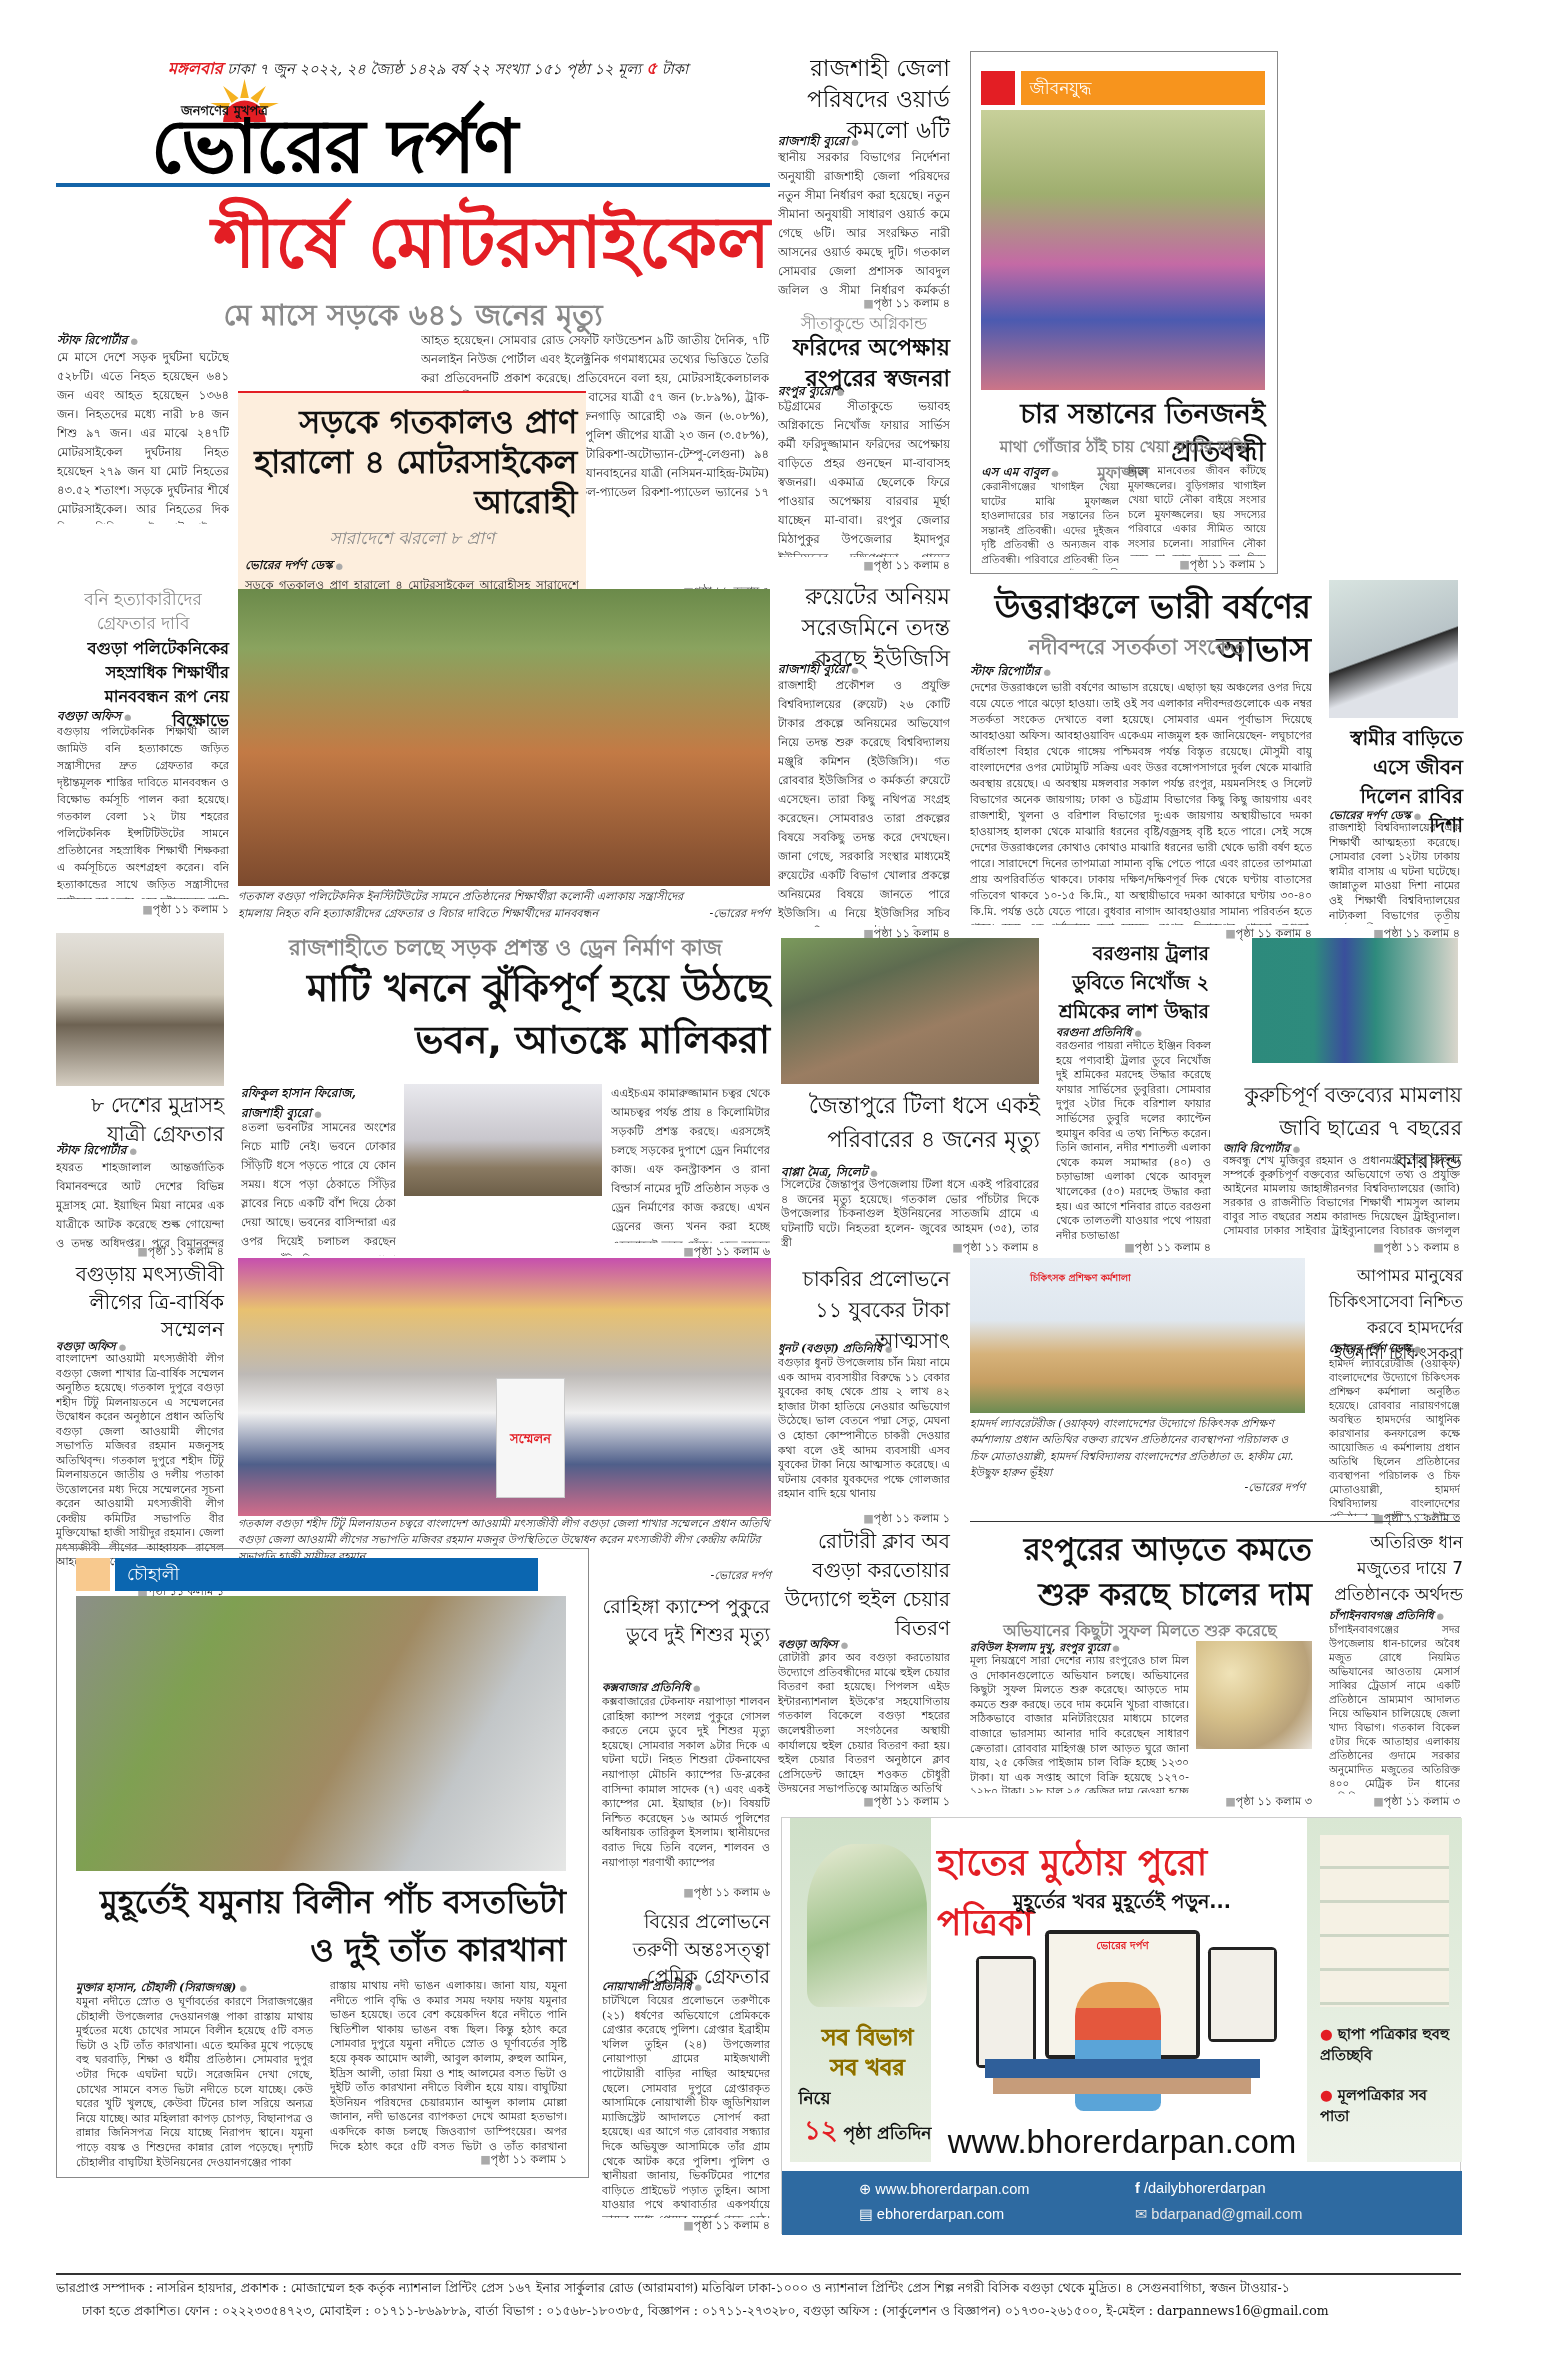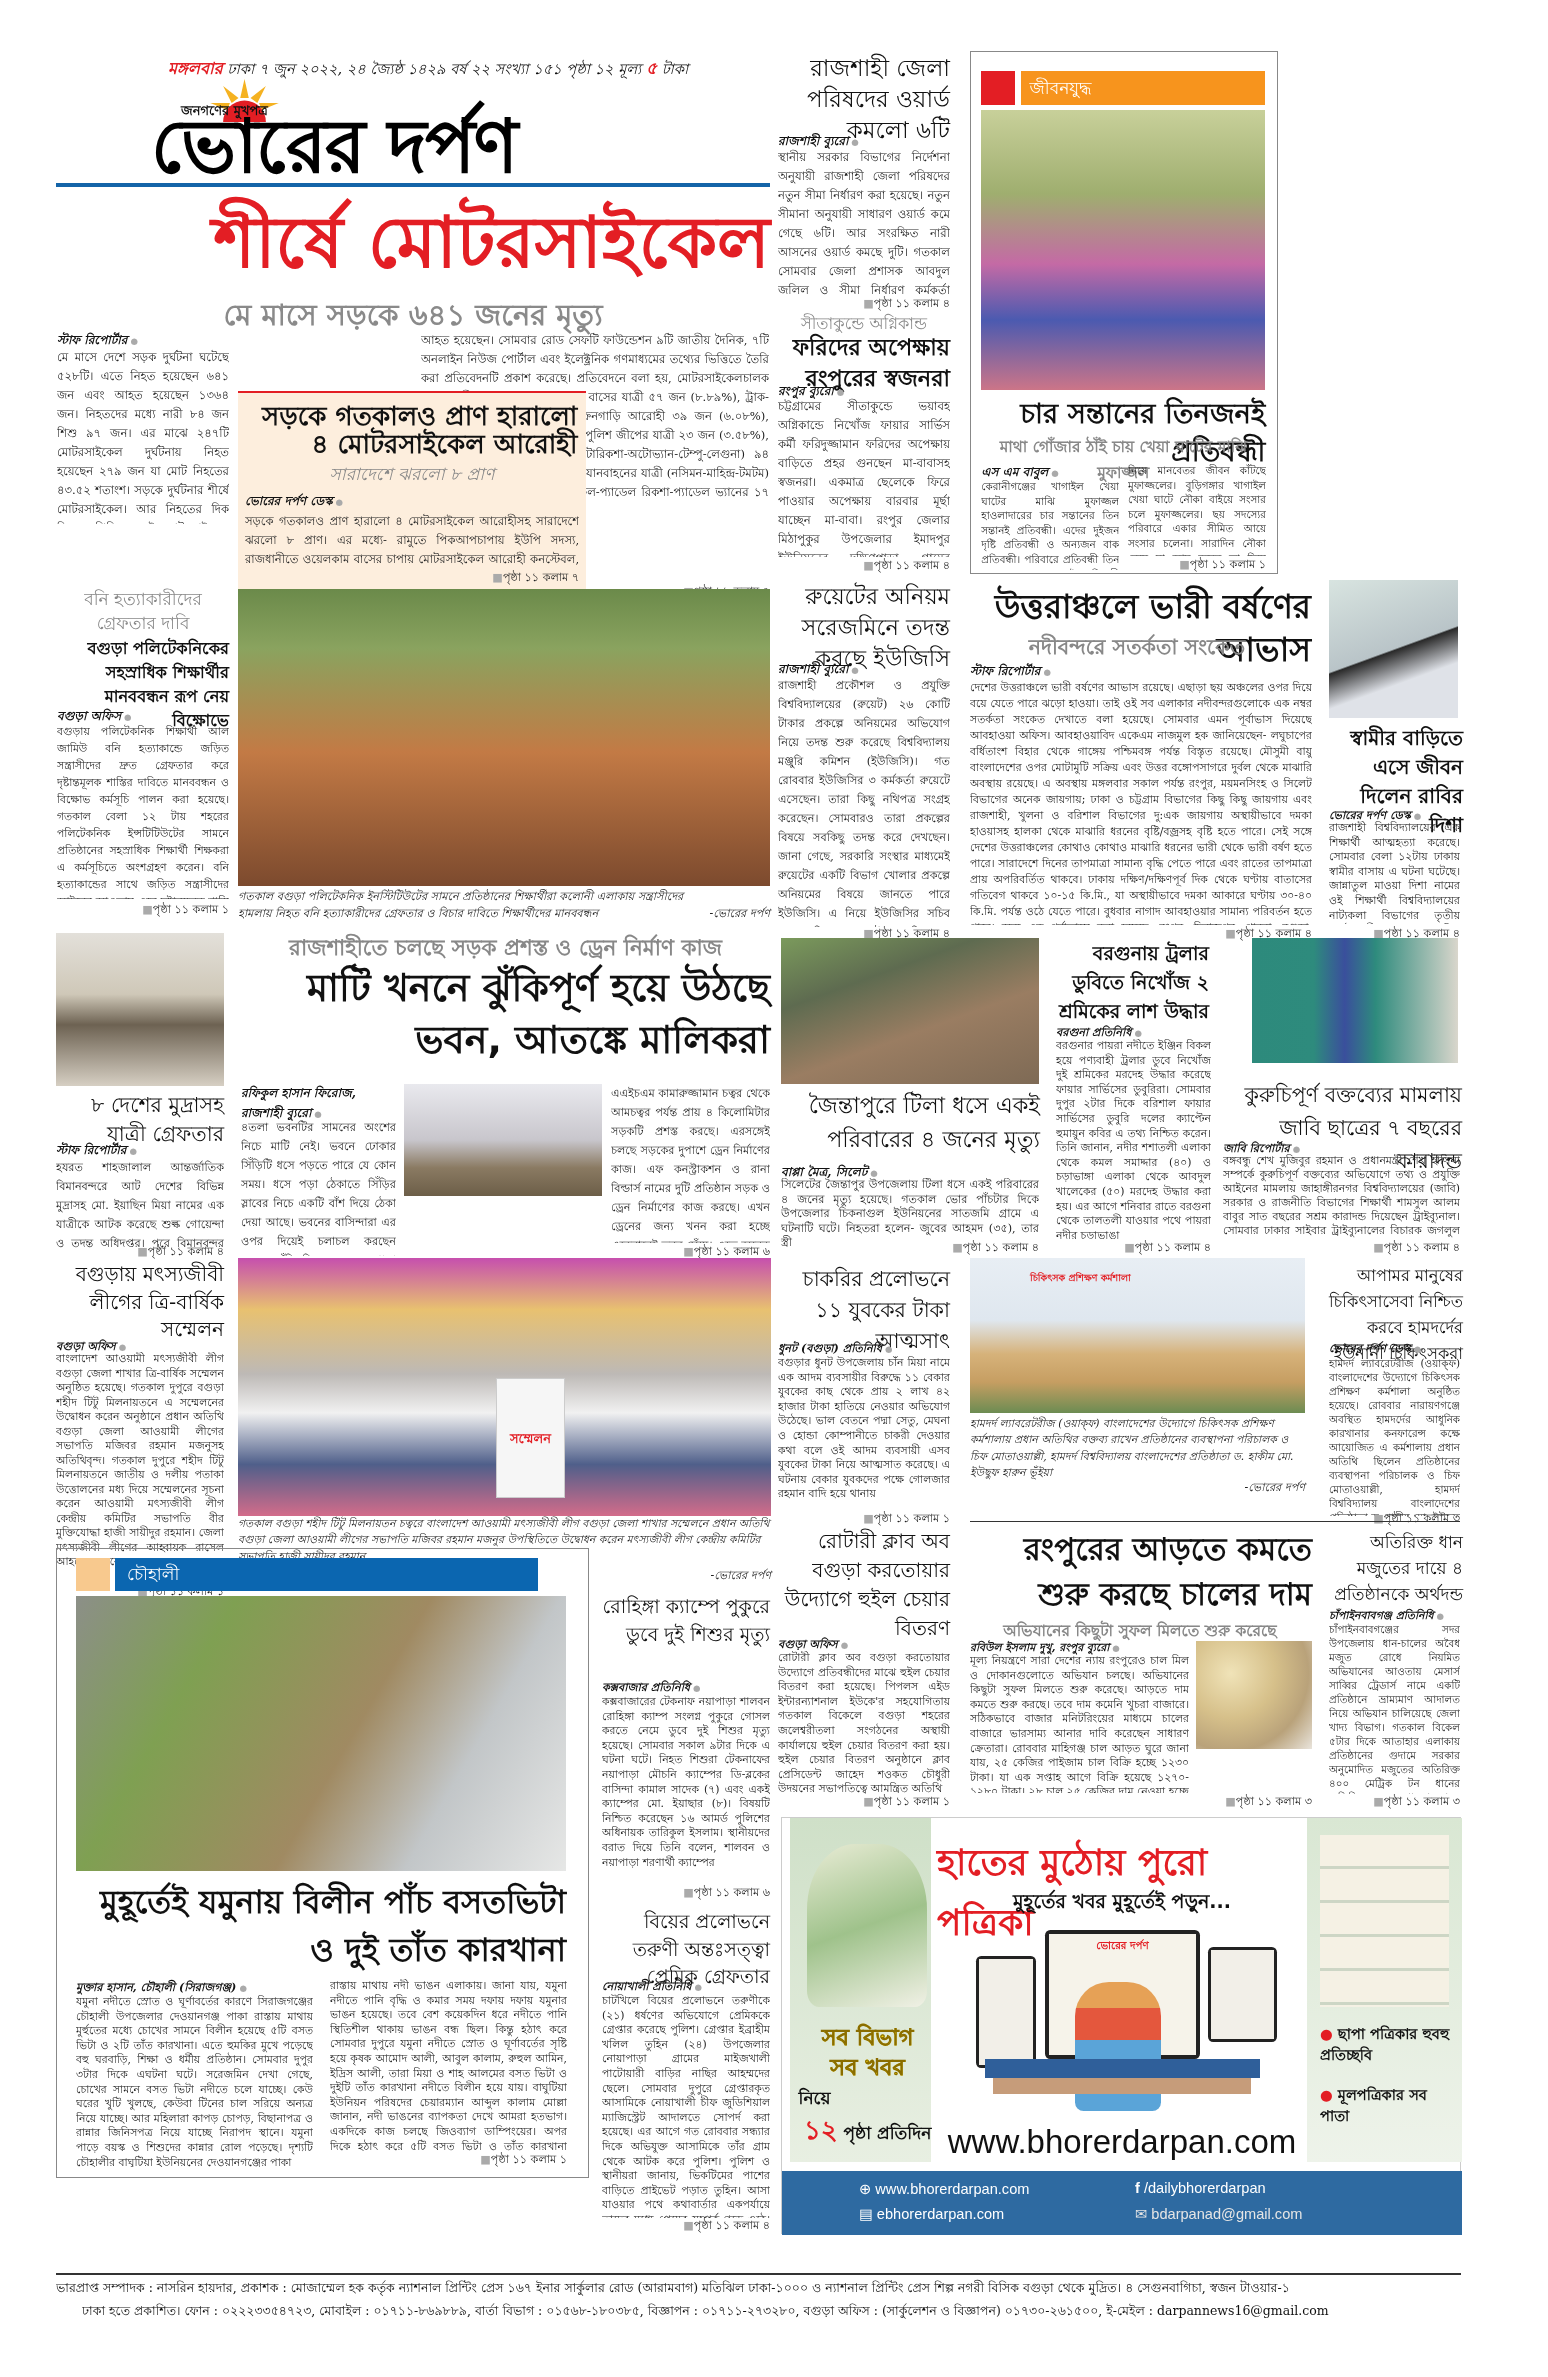--- a/index.html
+++ b/index.html
@@ -41,21 +41,21 @@
   <div class="abs" style="left:56px;top:183px;width:714px;height:4.3px;background:#1464a8"></div>
 </div>
 
 <div class="abs hl" style="left:56px;top:200px;width:714px;font-size:71px;color:#e31e24;line-height:86px">শীর্ষে মোটরসাইকেল</div>
 <div class="abs sub" style="left:172px;top:292px;width:482px;font-size:29px;color:#8a8a8a;font-style:normal;font-weight:bold">মে মাসে সড়কে ৬৪১ জনের মৃত্যু</div>
 <div class="abs byline" style="left:57px;top:331px">স্টাফ রিপোর্টার</div>
 <div class="abs txt" style="left:57px;top:348px;width:172px;height:176px;overflow:hidden">মে মাসে দেশে সড়ক দুর্ঘটনা ঘটেছে ৫২৮টি। এতে নিহত হয়েছেন ৬৪১ জন এবং আহত হয়েছেন ১৩৬৪ জন। নিহতদের মধ্যে নারী ৮৪ জন শিশু ৯৭ জন। এর মাঝে ২৪৭টি মোটরসাইকেল দুর্ঘটনায় নিহত হয়েছেন ২৭৯ জন যা মোট নিহতের ৪৩.৫২ শতাংশ। সড়কে দুর্ঘটনার শীর্ষে মোটরসাইকেল। আর নিহতের দিক দিয়েও পিছিয়ে নেই মোটরসাইকেল চালক ও আরোহী। দুর্ঘটনায় ১১৯ জন পথচারী নিহত হয়েছেন, যা মোট নিহতের ১৮.৫৬ শতাংশ। যানবাহনের চালক ও সহকারী নিহত হয়েছেন ৯১ জন, অর্থাৎ ১৪.১৯ শতাংশ। এ সময়ে ৭টি নৌ দুর্ঘটনায় ৪ জন নিহত হয়েছেন এবং ২ জন নিখোঁজ রয়েছেন। ১৩টি রেল দুর্ঘটনায় ১৭ জন নিহত এবং ৩ জন</div>
 <div class="abs txt" style="left:421px;top:331px;width:348px;height:172px;overflow:hidden">আহত হয়েছেন। সোমবার রোড সেফটি ফাউন্ডেশন ৯টি জাতীয় দৈনিক, ৭টি অনলাইন নিউজ পোর্টাল এবং ইলেক্ট্রনিক গণমাধ্যমের তথ্যের ভিত্তিতে তৈরি করা প্রতিবেদনটি প্রকাশ করেছে। প্রতিবেদনে বলা হয়, মোটরসাইকেলচালক ও আরোহী ২৭৯ জন (৪৩.৫২%), বাসের যাত্রী ৫৭ জন (৮.৮৯%), ট্রাক-কাভার্ডভ্যান-পিকআপ-ট্রাক্টর-ট্রলি-ক্রেনগাড়ি আরোহী ৩৯ জন (৬.০৮%), মাইক্রোবাস-প্রাইভেটকার-অ্যাম্বুলেন্স-পুলিশ জীপের যাত্রী ২৩ জন (৩.৫৮%), থ্রি-হুইলারের যাত্রী (ইজিবাইক-অটোরিকশা-অটোভ্যান-টেম্পু-লেগুনা) ৯৪ জন (১৪.৬৬%), স্থানীয়ভাবে তৈরি যানবাহনের যাত্রী (নসিমন-মাহিন্দ্র-টমটম) ১৩ জন (২.০২%) এবং বাইসাইকেল-প্যাডেল রিকশা-প্যাডেল ভ্যানের ১৭ আরোহী</div>
 
 <div class="abs" style="left:238px;top:391px;width:348px;height:212px;background:#fdeedd;border-top:2.6px solid #e31e24">
-  <div class="hl" style="margin:8.6px 8.6px 0;font-size:26px;line-height:28px">সড়কে গতকালও প্রাণ হারালো ৪ মোটরসাইকেল আরোহী</div>
+  <div class="hl" style="margin:8.6px 8.6px 0;font-size:32px;line-height:40px">সড়কে গতকালও প্রাণ হারালো ৪ মোটরসাইকেল আরোহী</div>
   <div class="sub" style="font-size:17px;margin-top:3.4px">সারাদেশে ঝরলো ৮ প্রাণ</div>
   <div class="byline" style="margin:3.4px 6.9px 0">ভোরের দর্পণ ডেস্ক</div>
   <div class="txt" style="margin:0 6.9px;height:57px;overflow:hidden">সড়কে গতকালও প্রাণ হারালো ৪ মোটরসাইকেল আরোহীসহ সারাদেশে ঝরলো ৮ প্রাণ। এর মধ্যে- রামুতে পিকআপচাপায় ইউপি সদস্য, রাজধানীতে ওয়েলকাম বাসের চাপায় মোটরসাইকেল আরোহী কনস্টেবল, চাঁদপুরে মোটরসাইকেলের চাকায় বোরকা</div>
   <div class="cont" style="margin-right:6.9px">পৃষ্ঠা ১১ কলাম ৭</div>
 </div>
 <div class="abs txt" style="left:594px;top:391px;width:176px;height:198px;overflow:hidden;font-size:10.8px"></div>
 <div class="abs cont" style="left:594px;top:583px;width:176px">পৃষ্ঠা ১১ কলাম ৭</div>
 
 <div class="abs hl" style="left:778px;top:53px;width:172px;font-size:23px;font-weight:normal;line-height:31px">রাজশাহী জেলা পরিষদের ওয়ার্ড কমলো ৬টি</div>
 <div class="abs byline" style="left:778px;top:132px">রাজশাহী ব্যুরো</div>
@@ -174,21 +174,21 @@
 <div class="abs txt" style="left:778px;top:1651px;width:172px;height:146px;overflow:hidden;font-size:10.8px;line-height:14.6px">রোটারী ক্লাব অব বগুড়া করতোয়ার উদ্যোগে প্রতিবন্ধীদের মাঝে হুইল চেয়ার বিতরণ করা হয়েছে। পিপলস এইড ইন্টারন্যাশনাল ইউকে'র সহযোগিতায় গতকাল বিকেলে বগুড়া শহরের জলেশ্বরীতলা সংগঠনের অস্থায়ী কার্যালয়ে হুইল চেয়ার বিতরণ করা হয়। হুইল চেয়ার বিতরণ অনুষ্ঠানে ক্লাব প্রেসিডেন্ট জাহেদ শওকত চৌধুরী উদয়নের সভাপতিত্বে আমন্ত্রিত অতিথি</div>
 <div class="abs cont" style="left:778px;top:1793px;width:172px">পৃষ্ঠা ১১ কলাম ১</div>
 
 <div class="abs hl" style="left:968px;top:1527px;width:344px;font-size:31px;line-height:45px">রংপুরের আড়তে কমতে শুরু করছে চালের দাম</div>
 <div class="abs sub" style="left:968px;top:1619px;width:344px;font-size:15.5px;font-style:normal;font-weight:bold">অভিযানের কিছুটা সুফল মিলতে শুরু করেছে</div>
 <div class="abs byline" style="left:970px;top:1639px;font-size:10.8px">রবিউল ইসলাম দুখু, রংপুর ব্যুরো</div>
 <div class="abs photo" style="left:1196px;top:1641px;width:116px;height:108px;background:radial-gradient(circle at 30% 30%,#f0e3b8,#d6c08a 40%,#b9a27a 70%,#e9e4dc)"></div>
 <div class="abs txt" style="left:970px;top:1654px;width:219px;height:139px;overflow:hidden;font-size:10.8px;line-height:14.6px">মূল্য নিয়ন্ত্রণে সারা দেশের ন্যায় রংপুরেও চাল মিল ও দোকানগুলোতে অভিযান চলছে। অভিযানের কিছুটা সুফল মিলতে শুরু করেছে। আড়তে দাম কমতে শুরু করছে। তবে দাম কমেনি খুচরা বাজারে। সঠিকভাবে বাজার মনিটরিংয়ের মাধ্যমে চালের বাজারে ভারসাম্য আনার দাবি করেছেন সাধারণ ক্রেতারা। রোববার মাহিগঞ্জ চাল আড়ত ঘুরে জানা যায়, ২৫ কেজির পাইজাম চাল বিক্রি হচ্ছে ১২৩০ টাকা। যা এক সপ্তাহ আগে বিক্রি হয়েছে ১২৭০- ১২৮০ টাকা। ২৮ চাল ২৫ কেজির দাম নেওয়া হচ্ছে ১২৫০ টাকা, সে</div>
 <div class="abs cont" style="left:970px;top:1793px;width:342px">পৃষ্ঠা ১১ কলাম ৩</div>
 
-<div class="abs hl" style="left:1325px;top:1529px;width:138px;font-size:17px;line-height:26px;font-weight:normal">অতিরিক্ত ধান মজুতের দায়ে ৪ প্রতিষ্ঠানকে অর্থদন্ড</div>
+<div class="abs hl" style="left:1325px;top:1529px;width:138px;font-size:17px;line-height:26px;font-weight:normal">অতিরিক্ত ধান মজুতের দায়ে 7 প্রতিষ্ঠানকে অর্থদন্ড</div>
 <div class="abs byline" style="left:1329px;top:1607px;font-size:10.8px">চাঁপাইনবাবগঞ্জ প্রতিনিধি</div>
 <div class="abs txt" style="left:1329px;top:1622px;width:131px;height:172px;overflow:hidden;font-size:10.3px;line-height:14px">চাঁপাইনবাবগঞ্জের সদর উপজেলায় ধান-চালের অবৈধ মজুত রোধে নিয়মিত অভিযানের আওতায় মেসার্স সাব্বির ট্রেডার্স নামে একটি প্রতিষ্ঠানে ভ্রাম্যমাণ আদালত নিয়ে অভিযান চালিয়েছে জেলা খাদ্য বিভাগ। গতকাল বিকেল ৫টার দিকে আতাহার এলাকায় প্রতিষ্ঠানের গুদামে সরকার অনুমোদিত মজুতের অতিরিক্ত ৪০০ মেট্রিক টন ধানের অতিরিক্ত মজুত পাওয়া গেলে প্রতিষ্ঠানটিকে ২ লক্ষ টাকা অর্থদন্ড করা হয়।</div>
 <div class="abs cont" style="left:1329px;top:1793px;width:131px">পৃষ্ঠা ১১ কলাম ৩</div>
 
 <div class="abs" style="left:56px;top:1548px;width:533px;height:630px;border:1.7px solid #888">
   <div class="abs" style="left:19px;top:8.6px;width:34px;height:33px;background:#f8c98e"></div>
   <div class="abs" style="left:58px;top:8.6px;width:423px;height:33px;background:#0b66b0">
     <span style="color:#fff;font-size:17px;line-height:33px;padding-left:12px">চৌহালী</span>
   </div>
   <div class="abs photo" style="left:19px;top:47px;width:490px;height:275px;background:linear-gradient(120deg,#8c8f88 0%,#7fa052 25%,#a08a62 55%,#c2c6c8 75%,#e6e7e6 100%)"></div>

